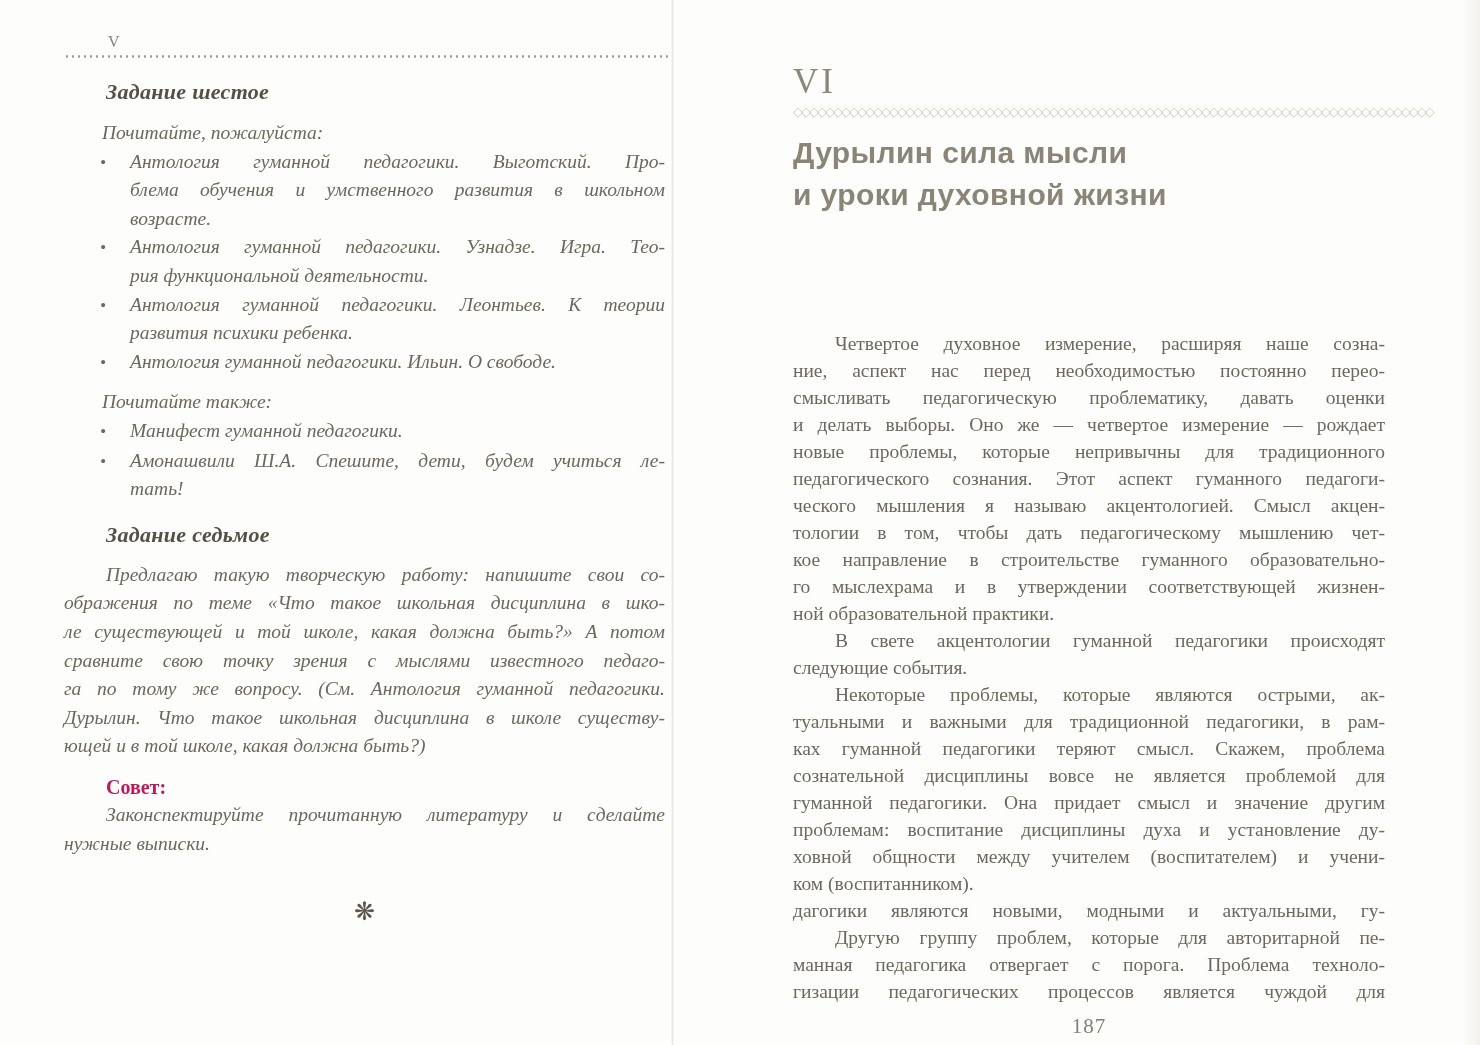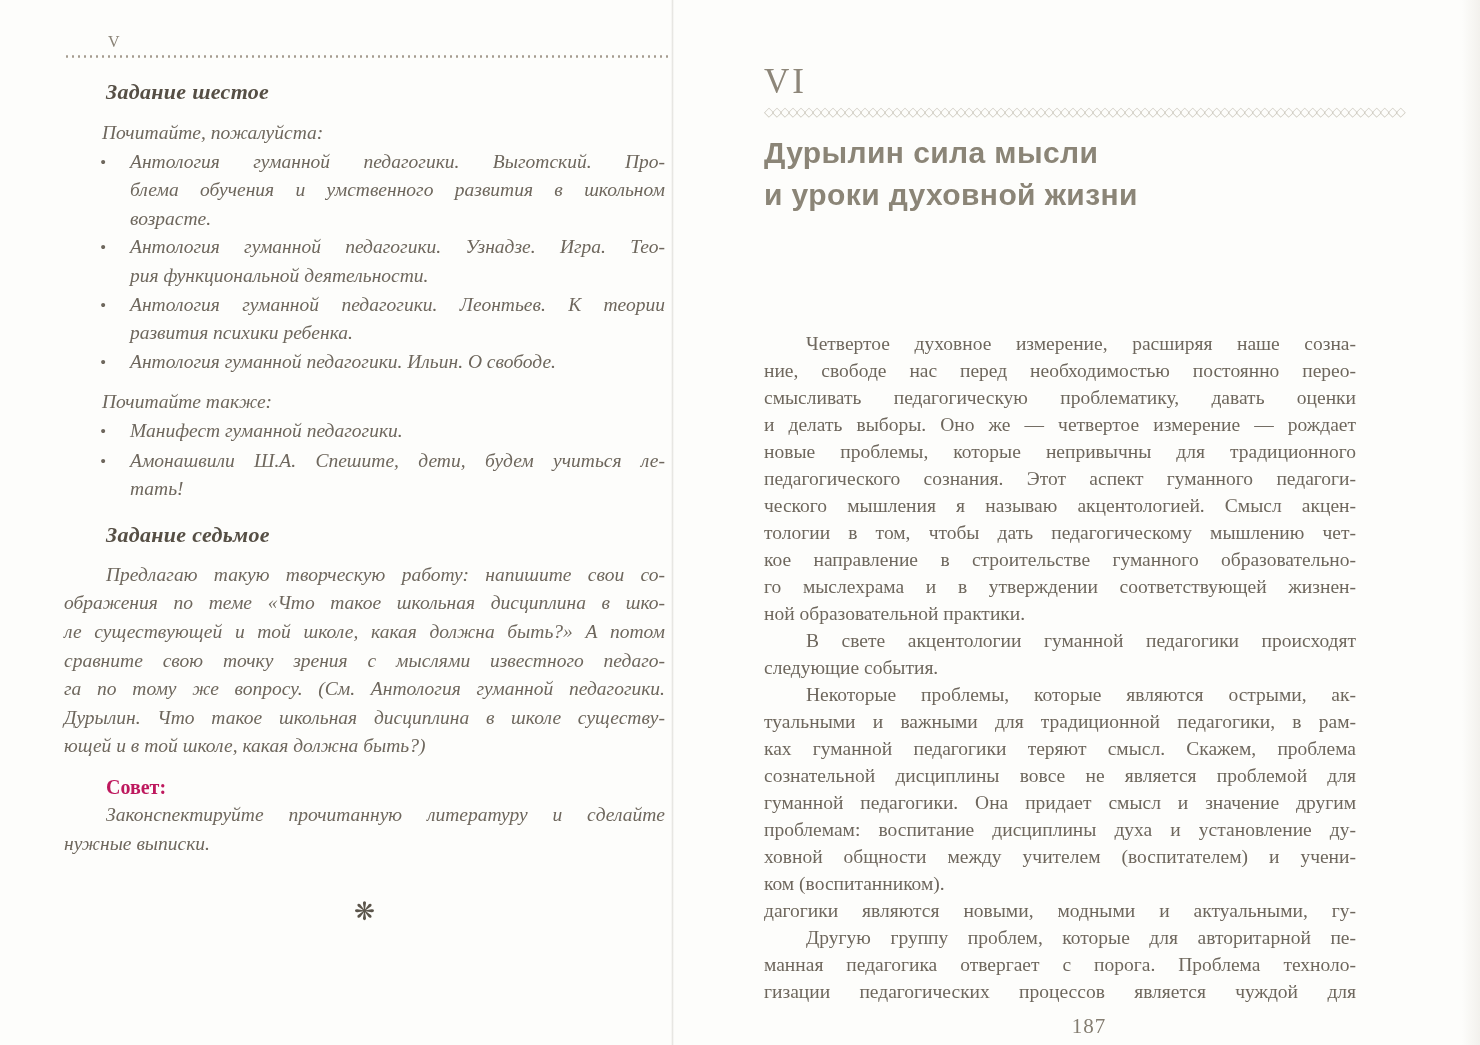--- a/index.html
+++ b/index.html
@@ -17,21 +17,21 @@
     position:absolute; left:671px; top:0; width:3px; height:1045px;
     background:linear-gradient(to right, rgba(210,208,202,0), rgba(205,203,197,.45), rgba(210,208,202,0));
   }
   .page-edge-shadow {
     position:absolute; right:0; top:0; width:18px; height:1045px;
     background:linear-gradient(to right, rgba(226,222,216,0), rgba(222,218,210,.35));
   }
 
   
   .page-left  { position:absolute; left:64px;  top:0; width:601px; }
-  .page-right { position:absolute; left:764px; top:0; width:592px; }
+  .page-right { position:absolute; left:793px; top:0; width:592px; }
 
   
   .running-head {
     margin:32px 0 0 44px;
     font-size:16px; line-height:20px; color:#8a8377; letter-spacing:1px;
   }
   .dotted-rule {
     margin-top:3px; height:3px; width:606px;
     background-image:radial-gradient(circle, #a59c8f 1.05px, rgba(0,0,0,0) 1.3px);
     background-size:6px 3px; background-repeat:repeat-x; background-position:0 50%;
@@ -184,21 +184,21 @@
     <div class="diamond-chain">◇◇◇◇◇◇◇◇◇◇◇◇◇◇◇◇◇◇◇◇◇◇◇◇◇◇◇◇◇◇◇◇◇◇◇◇◇◇◇◇◇◇◇◇◇◇◇◇◇◇◇◇◇◇◇◇◇◇◇◇◇◇◇◇◇◇◇◇◇◇◇◇◇◇◇◇◇◇◇◇</div>
 
     <div class="chapter-title">
       <div>Дурылин сила мысли</div>
       <div>и уроки духовной жизни</div>
     </div>
 
     <div class="right-body">
       <div>
           <div class="jline ind">Четвертое духовное измерение, расширяя наше созна-</div>
-          <div class="jline">ние, свободе нас перед необходимостью постоянно перео-</div>
+          <div class="jline">ние, аспект нас перед необходимостью постоянно перео-</div>
           <div class="jline">смысливать педагогическую проблематику, давать оценки</div>
           <div class="jline">и делать выборы. Оно же — четвертое измерение — рождает</div>
           <div class="jline">новые проблемы, которые непривычны для традиционного</div>
           <div class="jline">педагогического сознания. Этот аспект гуманного педагоги-</div>
           <div class="jline">ческого мышления я называю акцентологией. Смысл акцен-</div>
           <div class="jline">тологии в том, чтобы дать педагогическому мышлению чет-</div>
           <div class="jline">кое направление в строительстве гуманного образовательно-</div>
           <div class="jline">го мыслехрама и в утверждении соответствующей жизнен-</div>
           <div class="jline last">ной образовательной практики.</div>
         </div>

